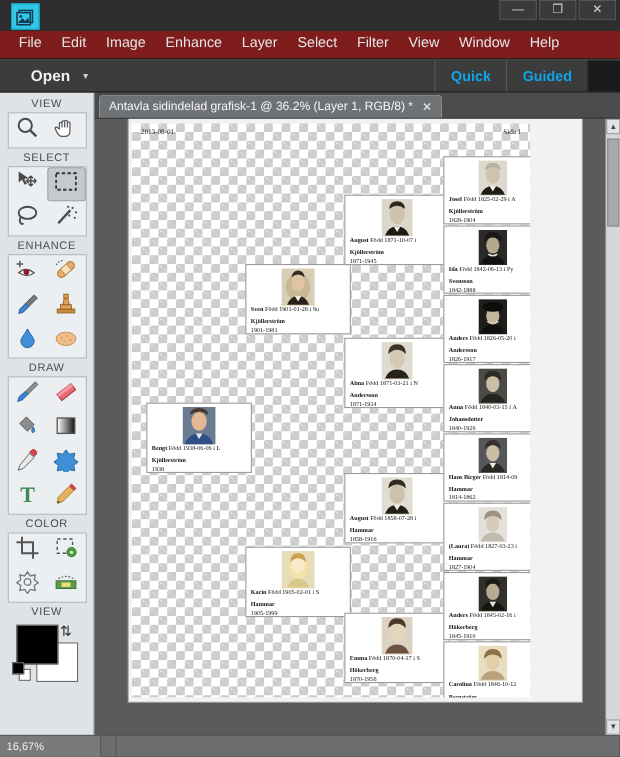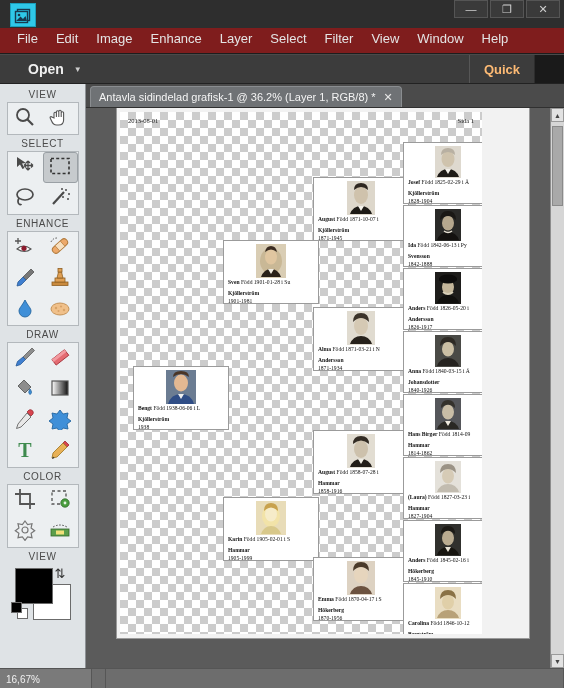--- a/index.html
+++ b/index.html
@@ -60,21 +60,21 @@
     margin-left: 28px;
   }
   #open-caret {
     margin-left: 10px; color: #ccc; font-size: 8px;
   }
   #mode-tabs {
     position: absolute; right: 0; top: 0; height: 100%;
     display: flex; align-items: stretch;
   }
   .mode-tab {
-    color: #fdba74; font-size: 13px; font-weight: bold;
+    color: #0ea5e9; font-size: 13px; font-weight: bold;
     display: flex; align-items: center; justify-content: center;
     padding: 0 14px;
     border-left: 1px solid #565656;
   }
   .mode-tab.dark {
     background: #1a1a1a; width: 30px; padding: 0;
     border-left: 1px solid #2d2d2d;
   }
 
   
@@ -299,20 +299,21 @@
   <div class="menu-item">View</div>
   <div class="menu-item">Window</div>
   <div class="menu-item">Help</div>
 </div>
 
 <div id="modebar">
   <div id="open-btn">Open</div>
   <div id="open-caret">▼</div>
   <div id="mode-tabs">
     <div class="mode-tab">Quick</div>
+    <div class="mode-tab">Guided</div>
     <div class="mode-tab dark"></div>
   </div>
 </div>
 
 <div id="main">
 
   <div id="toolbox">
 
     <div class="tool-section-label">VIEW</div>
     <div class="tool-grid">

